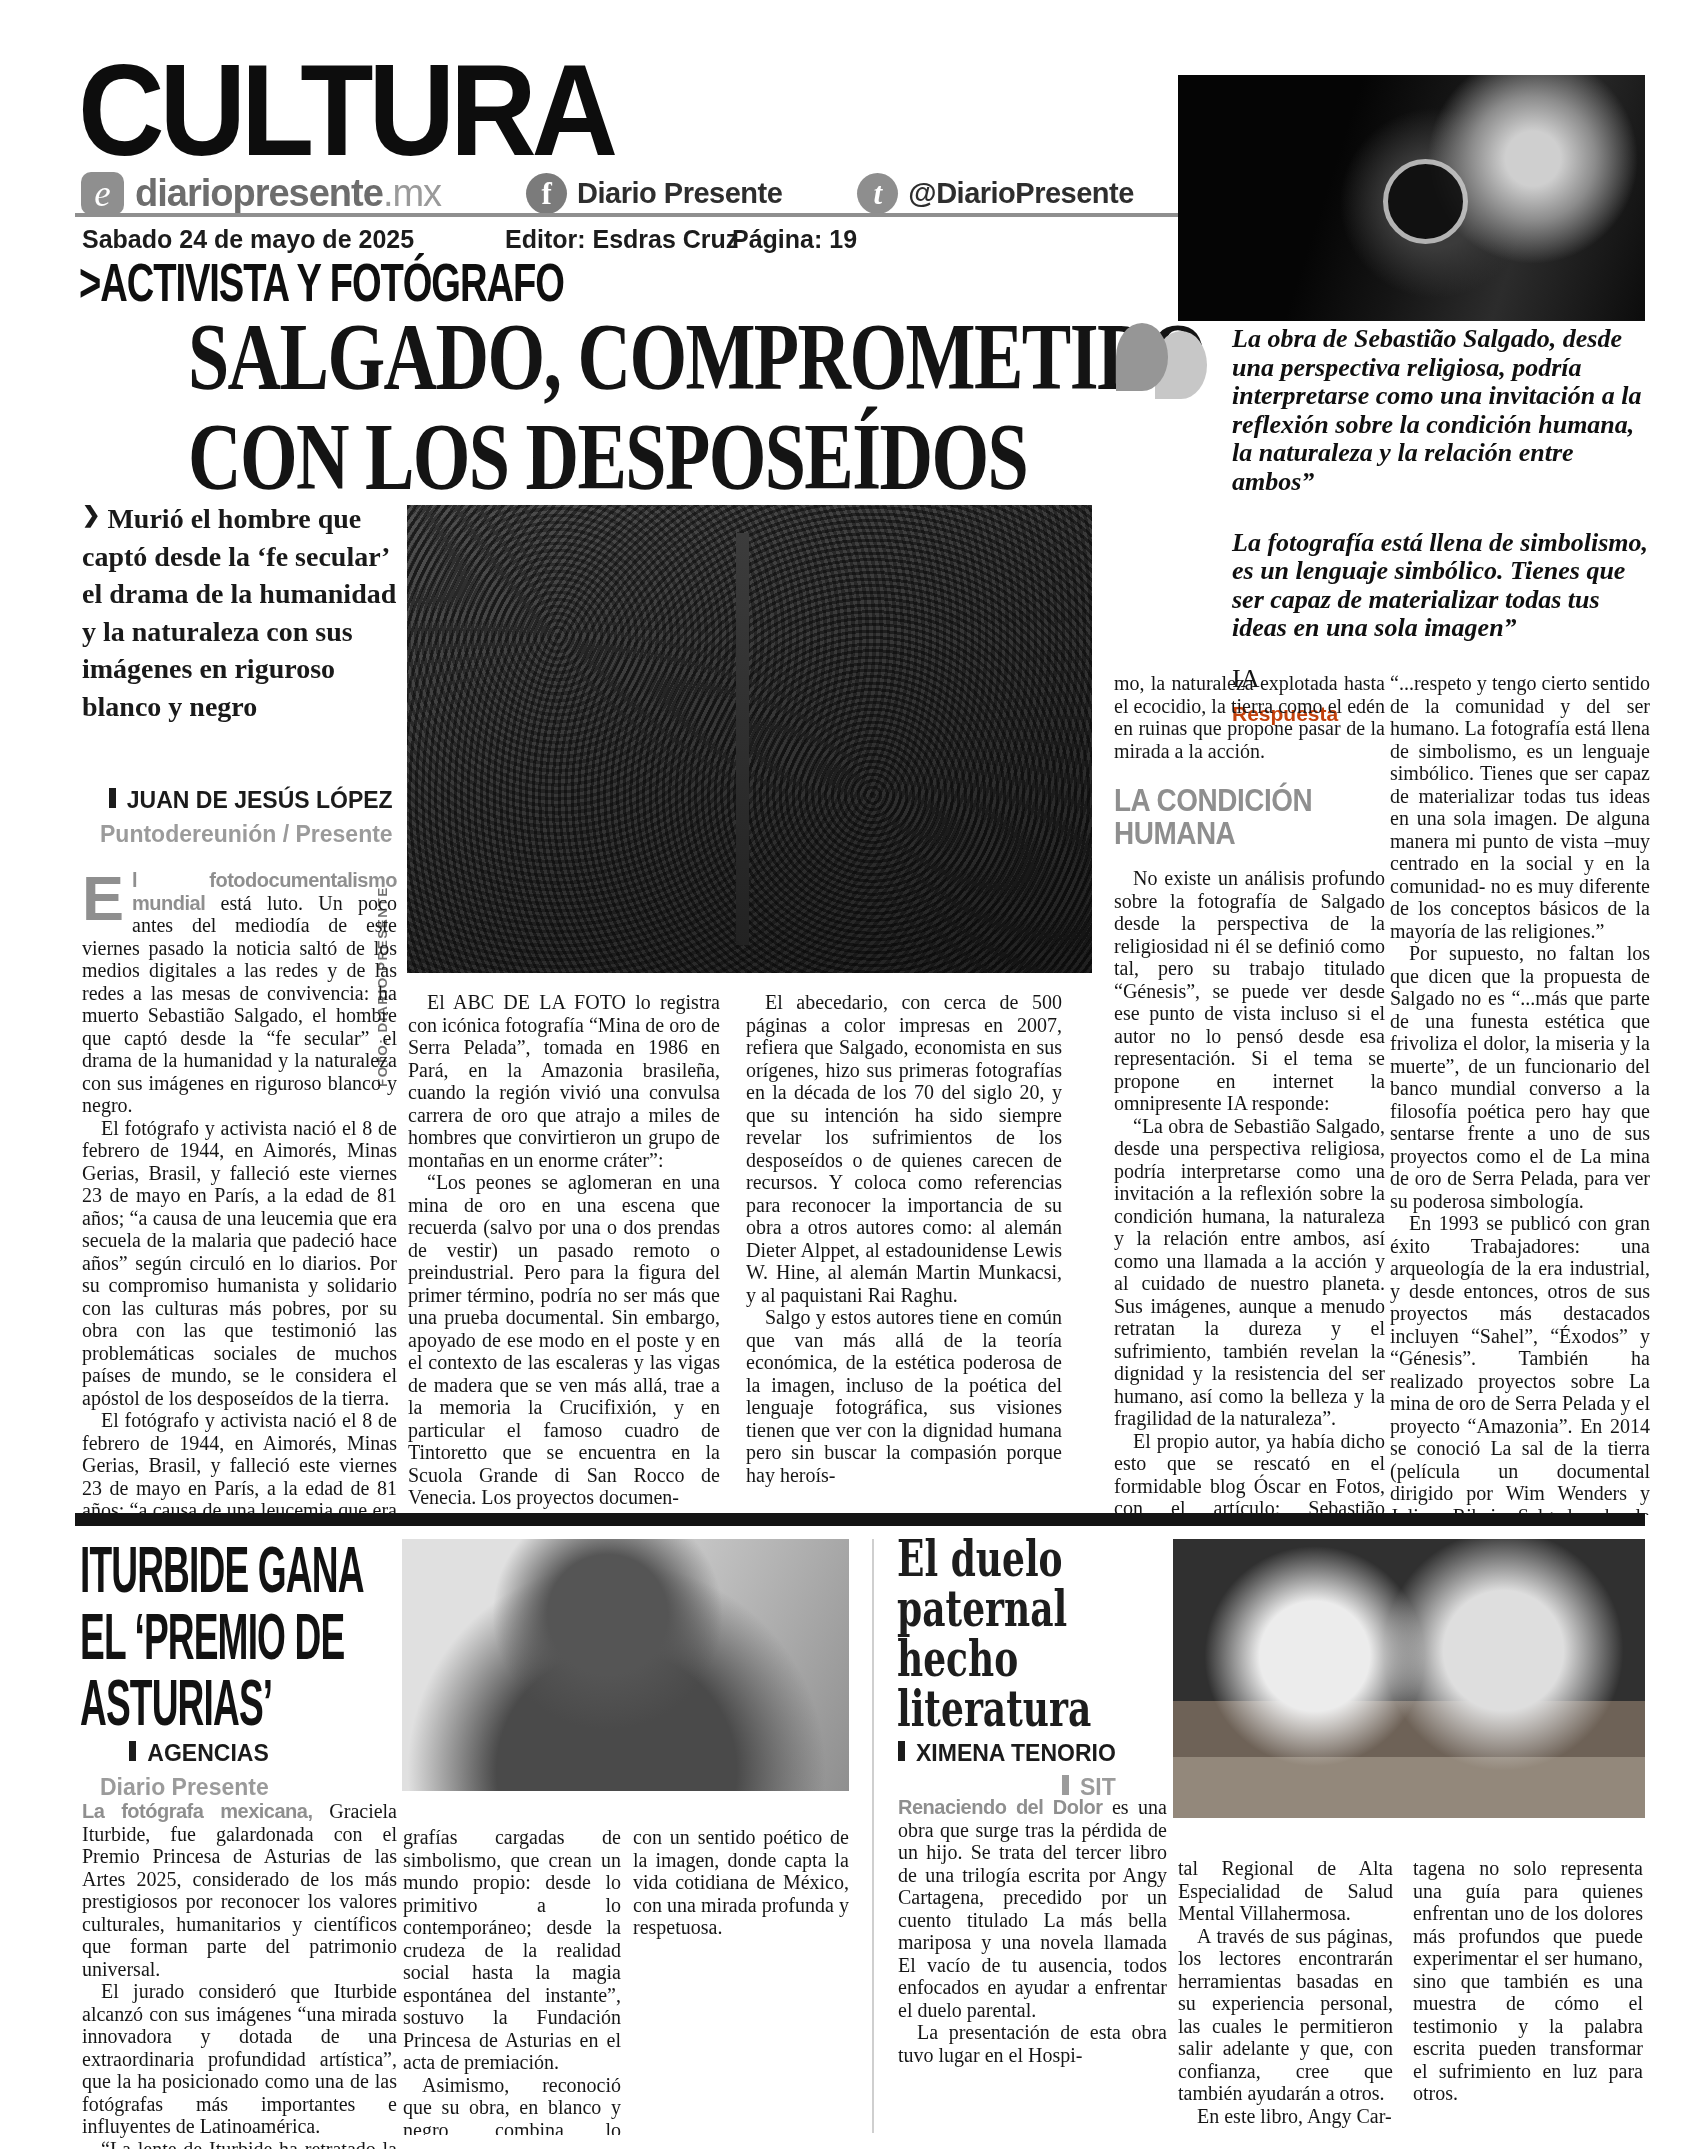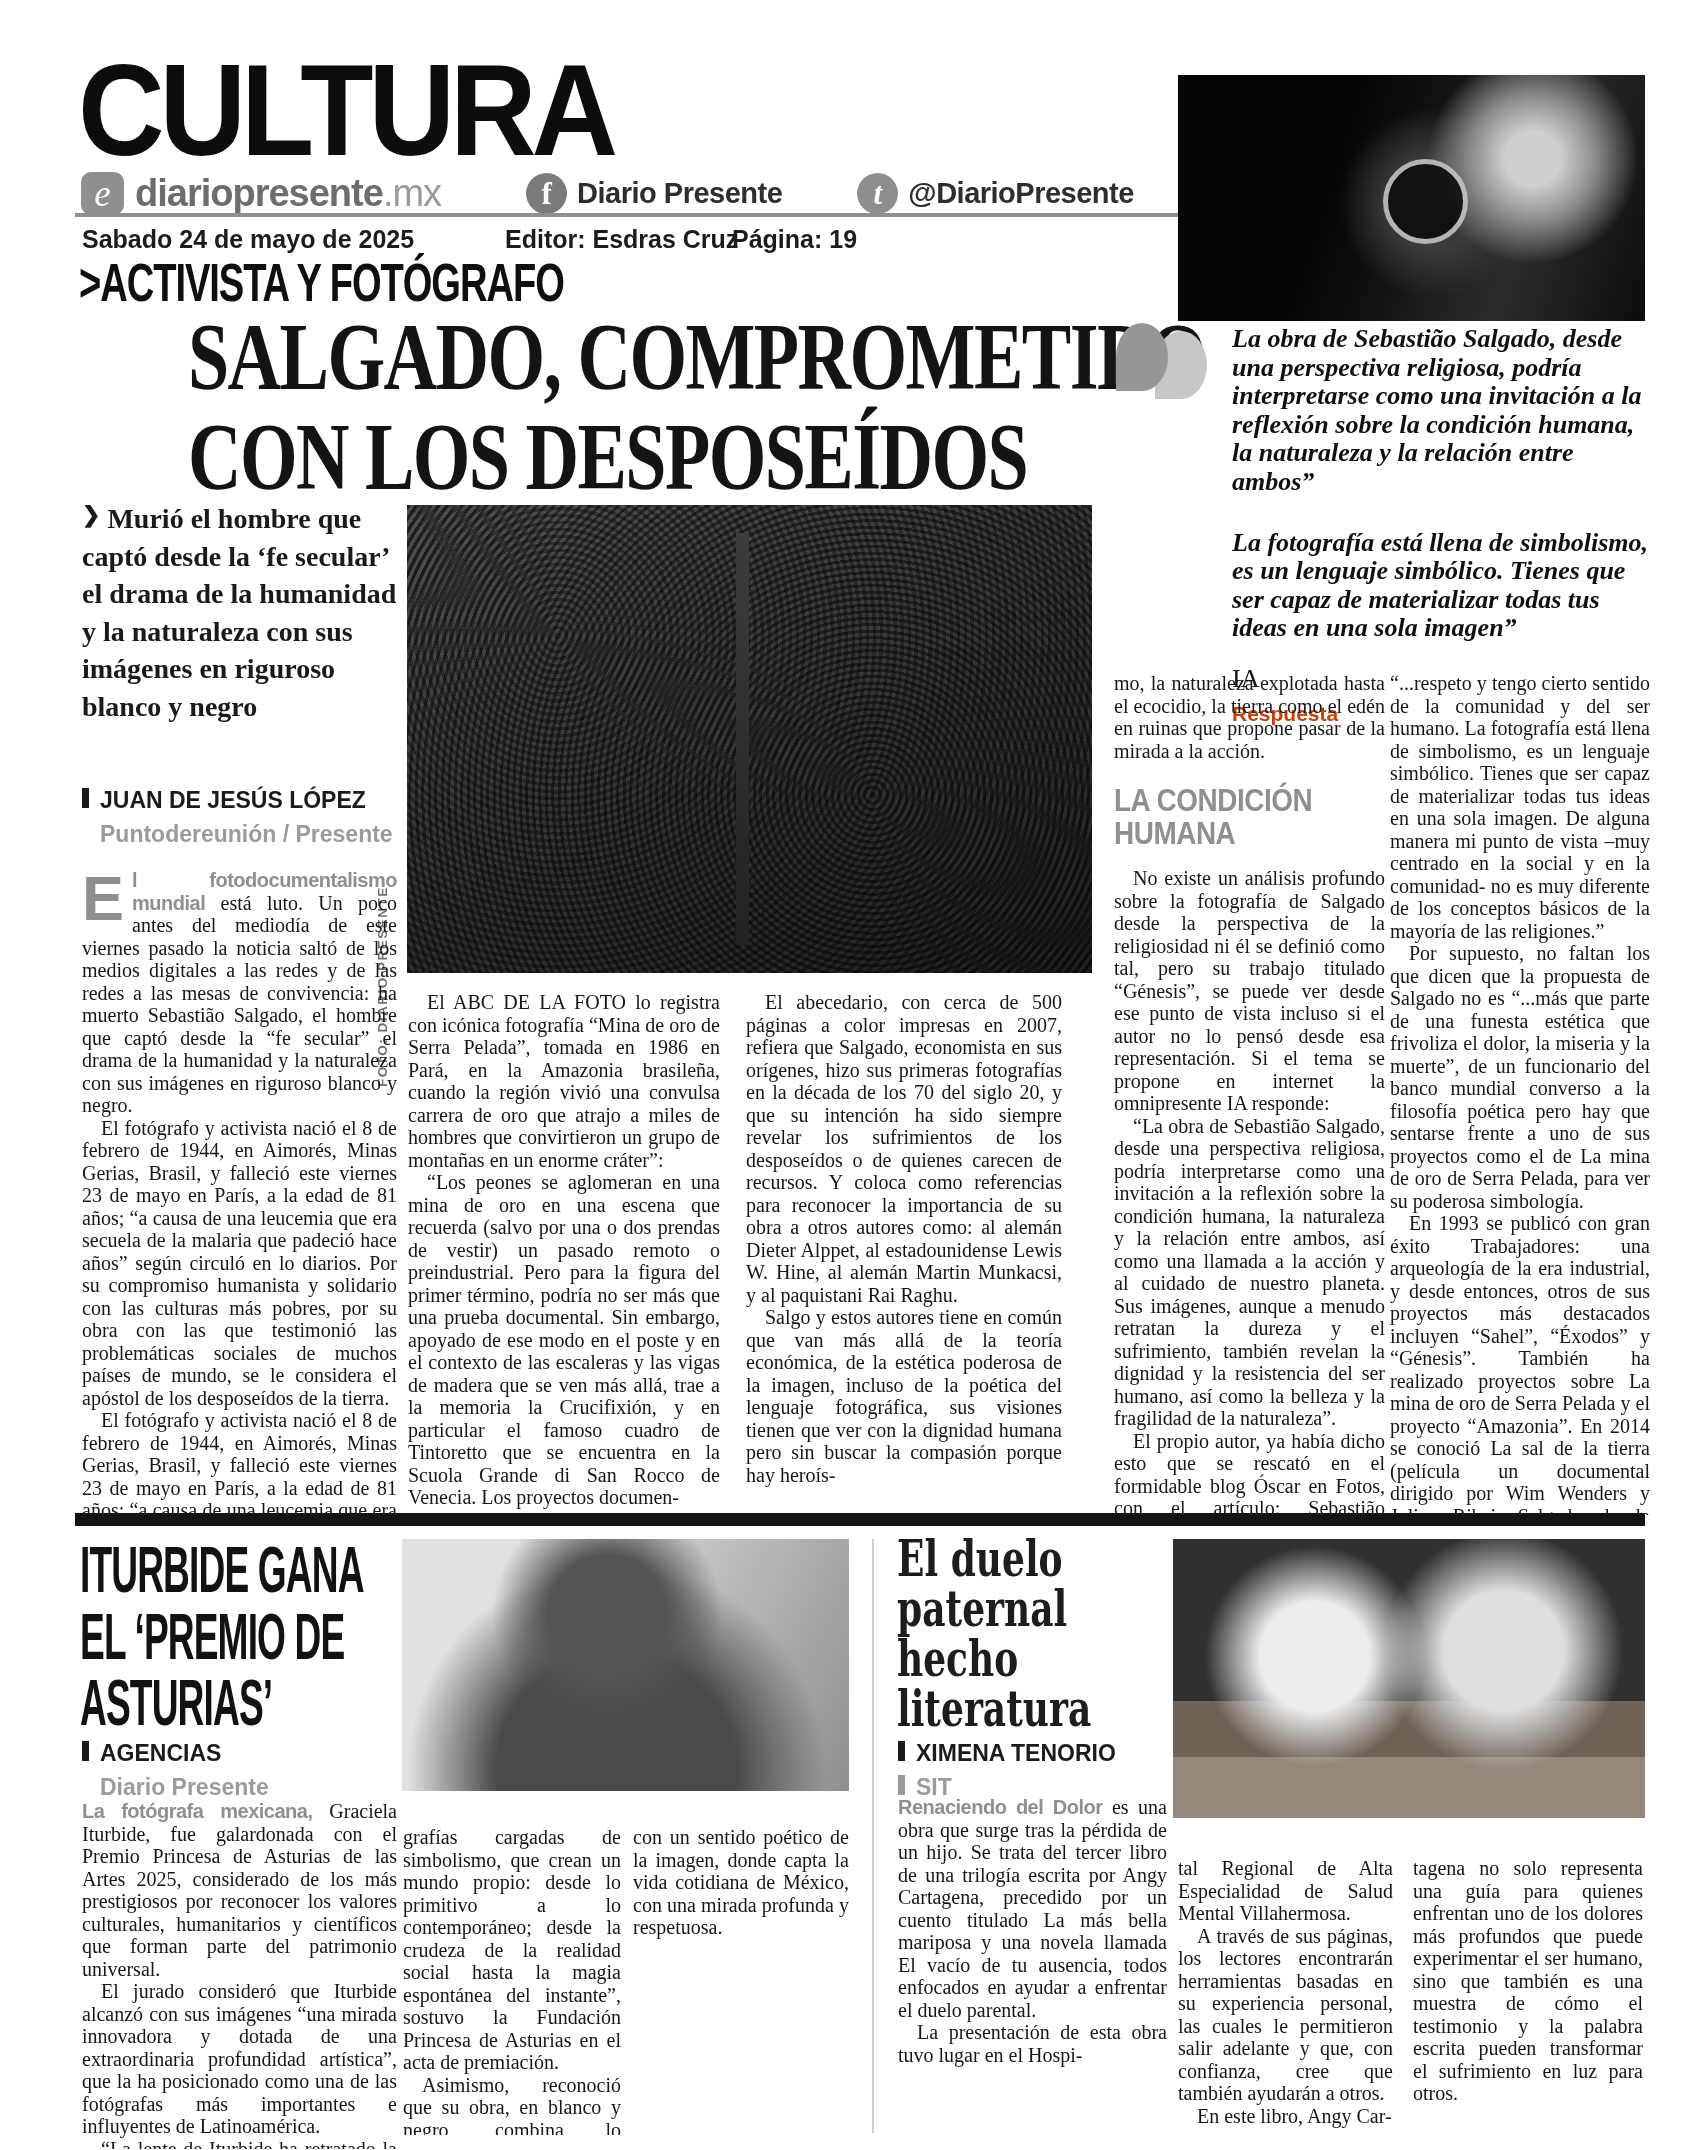--- a/index.html
+++ b/index.html
@@ -66,21 +66,21 @@
           font-size:53px;line-height:1;letter-spacing:-1.5px;color:#0f0f0f;
           transform:scaleX(.72);transform-origin:left top;white-space:nowrap;}
   .headline{left:75px;top:311px;width:1027px;text-align:center;color:#141414;}
   .hl-line{display:block;font-family:"Liberation Serif",serif;font-weight:bold;
            font-size:95px;line-height:.98;letter-spacing:-2px;white-space:nowrap;
            transform:scaleX(.78);}
   .hl-line+.hl-line{margin-top:7px;}
   .deck{left:82px;top:500px;width:327px;font-family:"Liberation Serif",serif;
         font-weight:bold;font-size:28px;line-height:1.34;color:#1a1a1a;text-align:left;}
   .deck-mark{font-family:"Liberation Sans",sans-serif;font-size:22px;vertical-align:6px;}
-  .byline{font-family:"Liberation Sans",sans-serif;font-weight:bold;font-size:23px;color:#1b1b1b;}
+  .byline{font-family:"Liberation Sans",sans-serif;font-weight:bold;font-size:23px;color:#1b1b1b;text-align:right;}
   .byline .bar{display:inline-block;width:7px;height:20px;background:#1b1b1b;margin-right:11px;}
   .byline-org{font-family:"Liberation Sans",sans-serif;font-weight:bold;font-size:23px;
               color:#9b9b9b;margin-top:7px;padding-left:18px;}
 
   .col{position:absolute;font-size:20px;line-height:1.125;text-align:justify;color:#161616;overflow:hidden;}
   .col p{margin:0;text-indent:19px;}
   .col p.cont{text-indent:0;}
   .dropcap{float:left;font-family:"Liberation Sans",sans-serif;font-weight:bold;
            font-size:63px;line-height:.8;color:#8f8f8f;margin:4px 8px 0 0;}
   .lead-in{font-family:"Liberation Sans",sans-serif;font-weight:bold;color:#8f8f8f;letter-spacing:-0.5px;}

